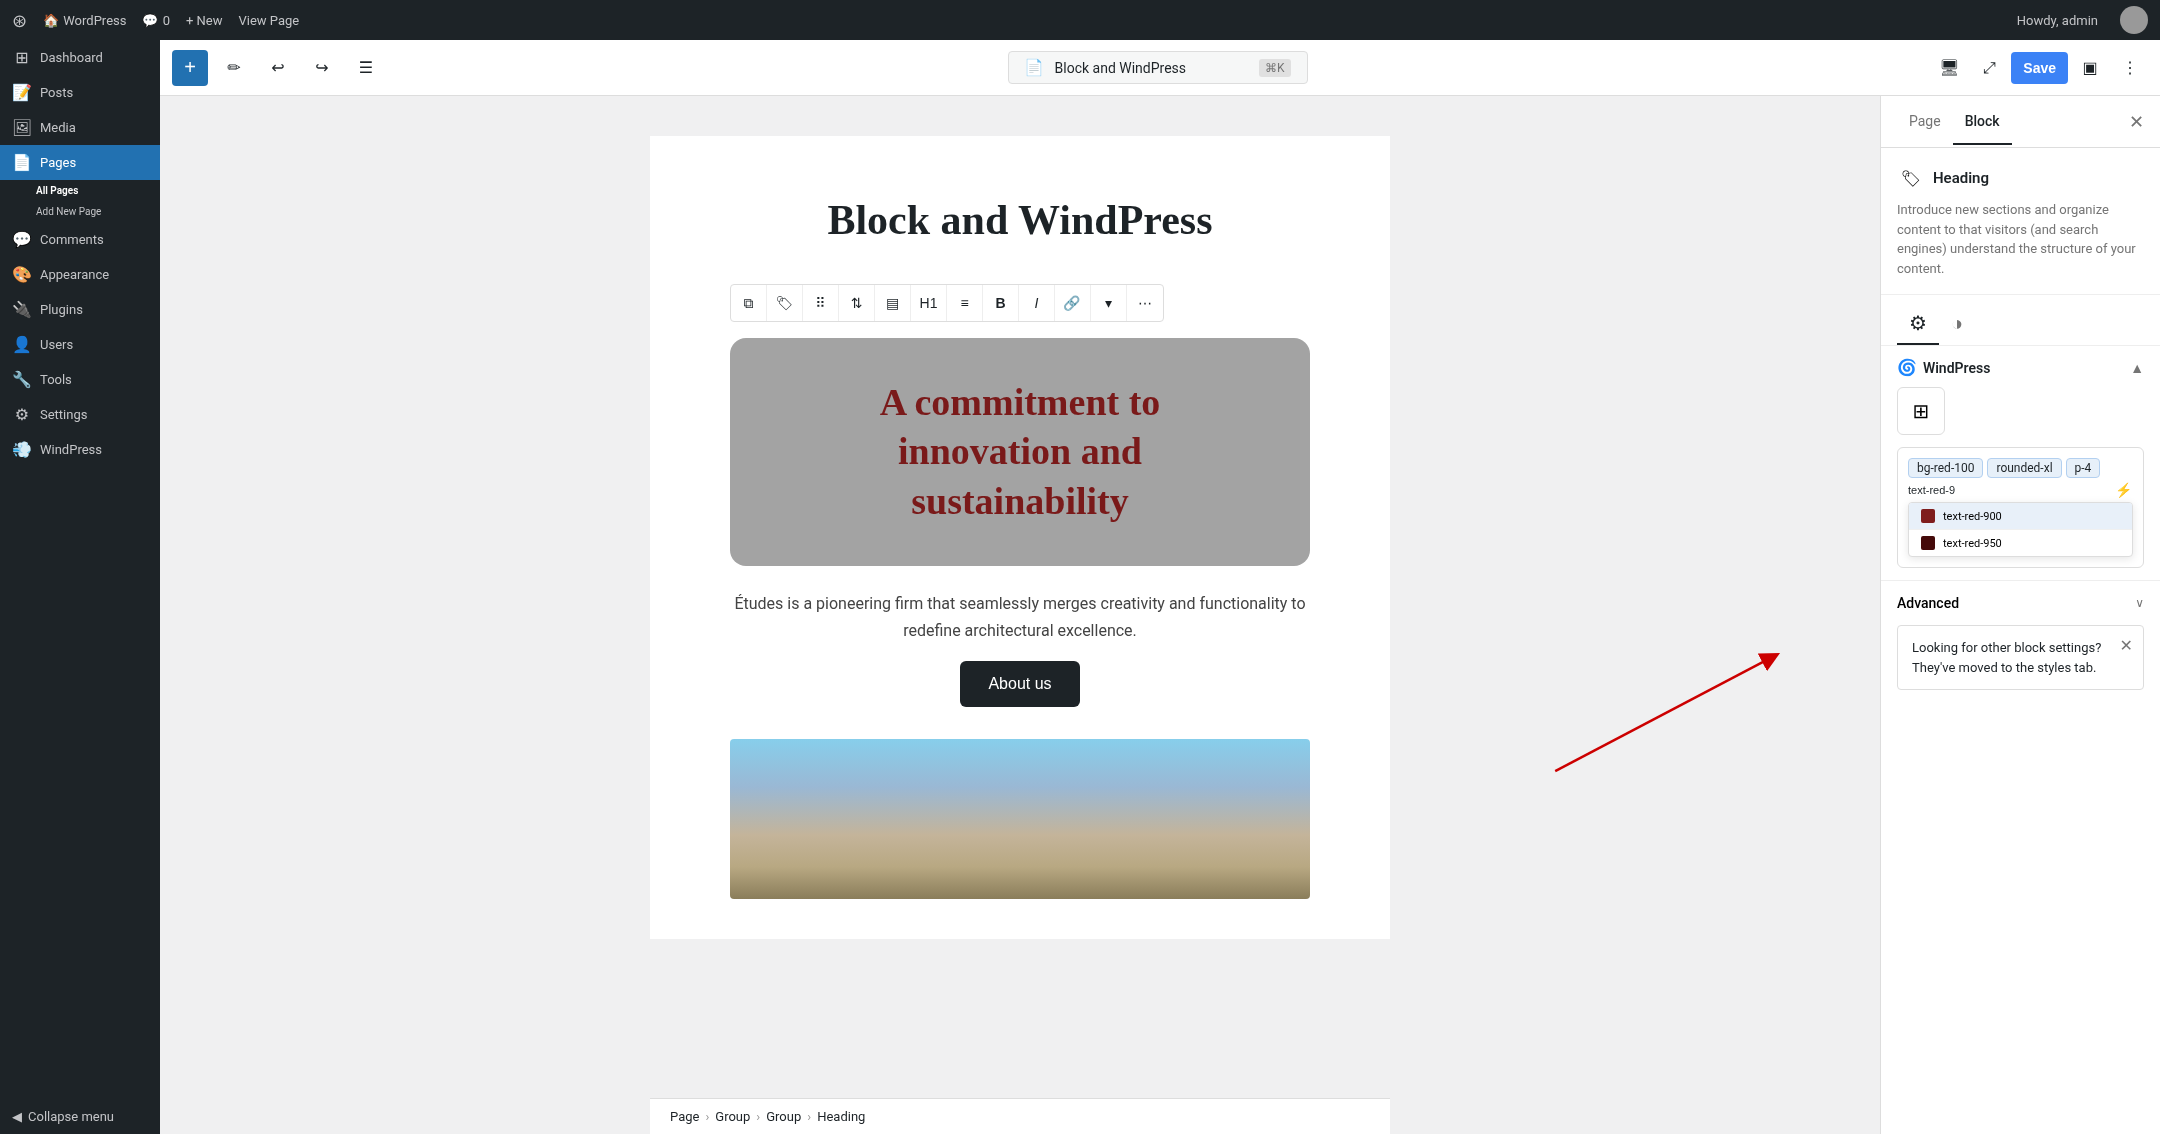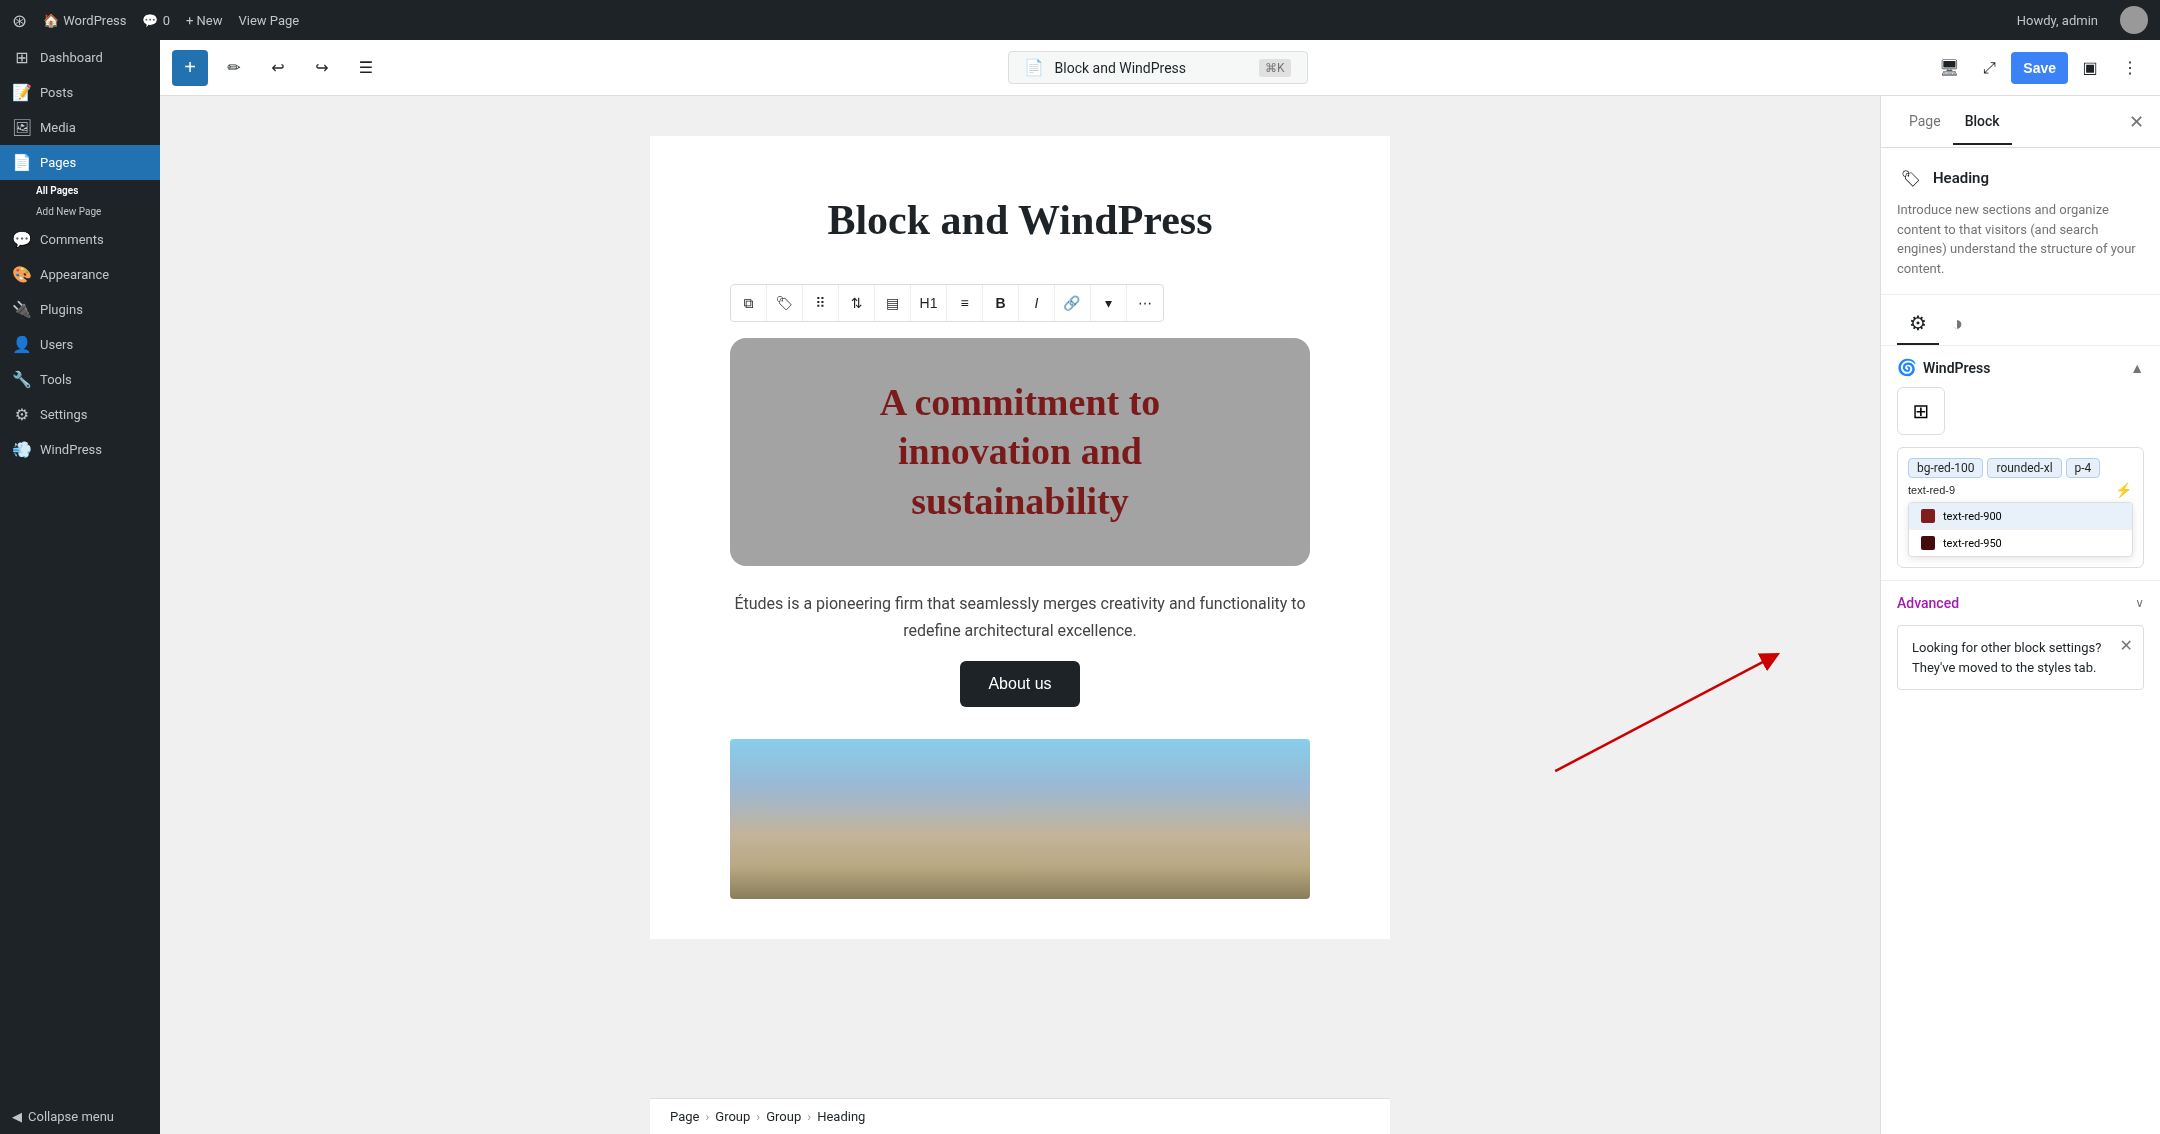--- a/index.html
+++ b/index.html
@@ -436,21 +436,21 @@
       border-top: 1px solid #eee;
       padding: 0;
     }
     .advanced-header {
       display: flex;
       align-items: center;
       justify-content: space-between;
       padding: 14px 16px;
       cursor: pointer;
     }
-    .advanced-title { font-size: 14px; font-weight: 500; color: #a21caf; }
+    .advanced-title { font-size: 14px; font-weight: 500; color: #000000; }
     .advanced-arrow { color: #757575; font-size: 12px; }
 
     
     .tooltip-box {
       background: #fff;
       border: 1px solid #ddd;
       border-radius: 4px;
       padding: 12px 14px;
       margin: 0 16px 12px;
       font-size: 13px;

